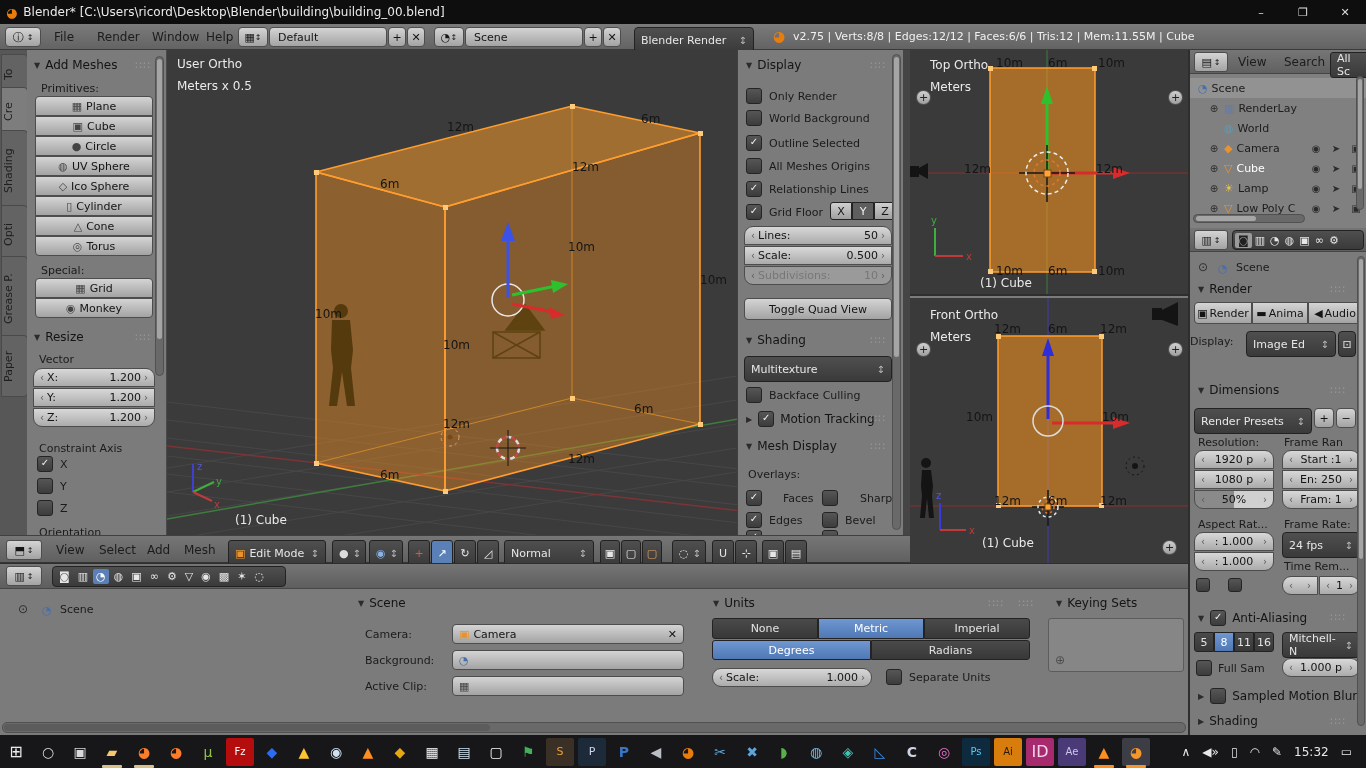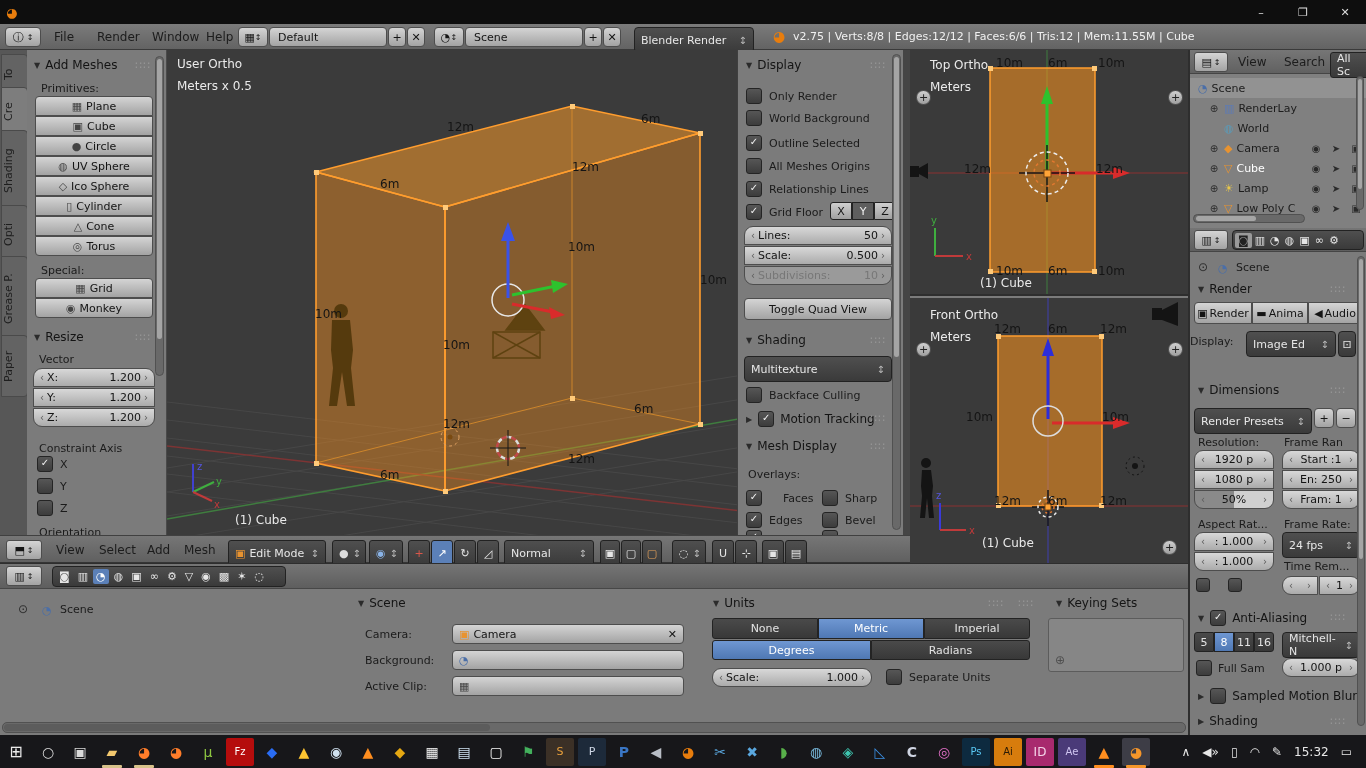--- a/index.html
+++ b/index.html
@@ -60,20 +60,21 @@
        position:relative;border-radius:2px}
   .tbi .run{position:absolute;left:4px;right:4px;bottom:-2px;height:3px;background:#d8c28a;border-radius:1px}
   .tbi.activeapp{background:#3d3d46}
   .tray{color:#e8e8e8;font-size:12px;display:flex;align-items:center;gap:12px;margin-left:auto;padding-right:14px}
 </style>
 </head>
 <body>
 
 <div class="ab titlebar">
   <span class="blogo">◕</span>
+  <span>Blender* [C:\Users\ricord\Desktop\Blender\building\building_00.blend]</span>
   <span style="margin-left:auto;display:flex">
     <span class="winbtn">–</span>
     <span class="winbtn">❐</span>
     <span class="winbtn">✕</span>
   </span>
 </div>
 
 <div class="ab menubar">
   <div class="ab btn" style="left:5px;top:3px;width:36px;height:20px">
       <span>ⓘ</span>
@@ -364,21 +365,21 @@
 
   <div class="ab ph tri" style="left:8px;top:389px">
       <span>Mesh Display</span>
     </div>
   <span class="ab grip" style="left:132px;top:389px"></span>
   <div class="ab rowlbl" style="left:10px;top:418px">Overlays:</div>
   <div class="ab flex" style="left:8px;top:440px;gap:21px">
       <span class="chk on"></span>
       <span class="rowlbl wlbl">Faces</span>
     </div>
-  <div class="ab flex" style="left:84px;top:440px;gap:7px">
+  <div class="ab flex" style="left:84px;top:440px;gap:22px">
       <span class="chk"></span>
       <span class="rowlbl">Sharp</span>
     </div>
   <div class="ab flex" style="left:8px;top:462px;gap:7px">
       <span class="chk on"></span>
       <span class="rowlbl wlbl">Edges</span>
     </div>
   <div class="ab flex" style="left:84px;top:462px;gap:7px">
       <span class="chk"></span>
       <span class="rowlbl">Bevel</span>
@@ -941,21 +942,21 @@
     </div>
   <div class="tbi" style="color:#e470c8">
       <span>◎</span>
     </div>
   <div class="tbi" style="background:#0d2a3f;color:#5ac8f5;font-size:10px">
       <span>Ps</span>
     </div>
   <div class="tbi" style="background:#d77c0d;color:#2a1a05;font-size:10px">
       <span>Ai</span>
     </div>
-  <div class="tbi" style="background:#a82a6e;color:#f5d5ea;font-size:12px">
+  <div class="tbi" style="background:#a82a6e;color:#f5d5ea;font-size:16px">
       <span>ID</span>
     </div>
   <div class="tbi" style="background:#4a3a78;color:#cfc5f0;font-size:10px">
       <span>Ae</span>
     </div>
   <div class="tbi">
       <span style="color:#ff8e1f">▲</span>
       <span class="run" style="background:#ff8e1f"></span>
     </div>
   <div class="tbi activeapp">

